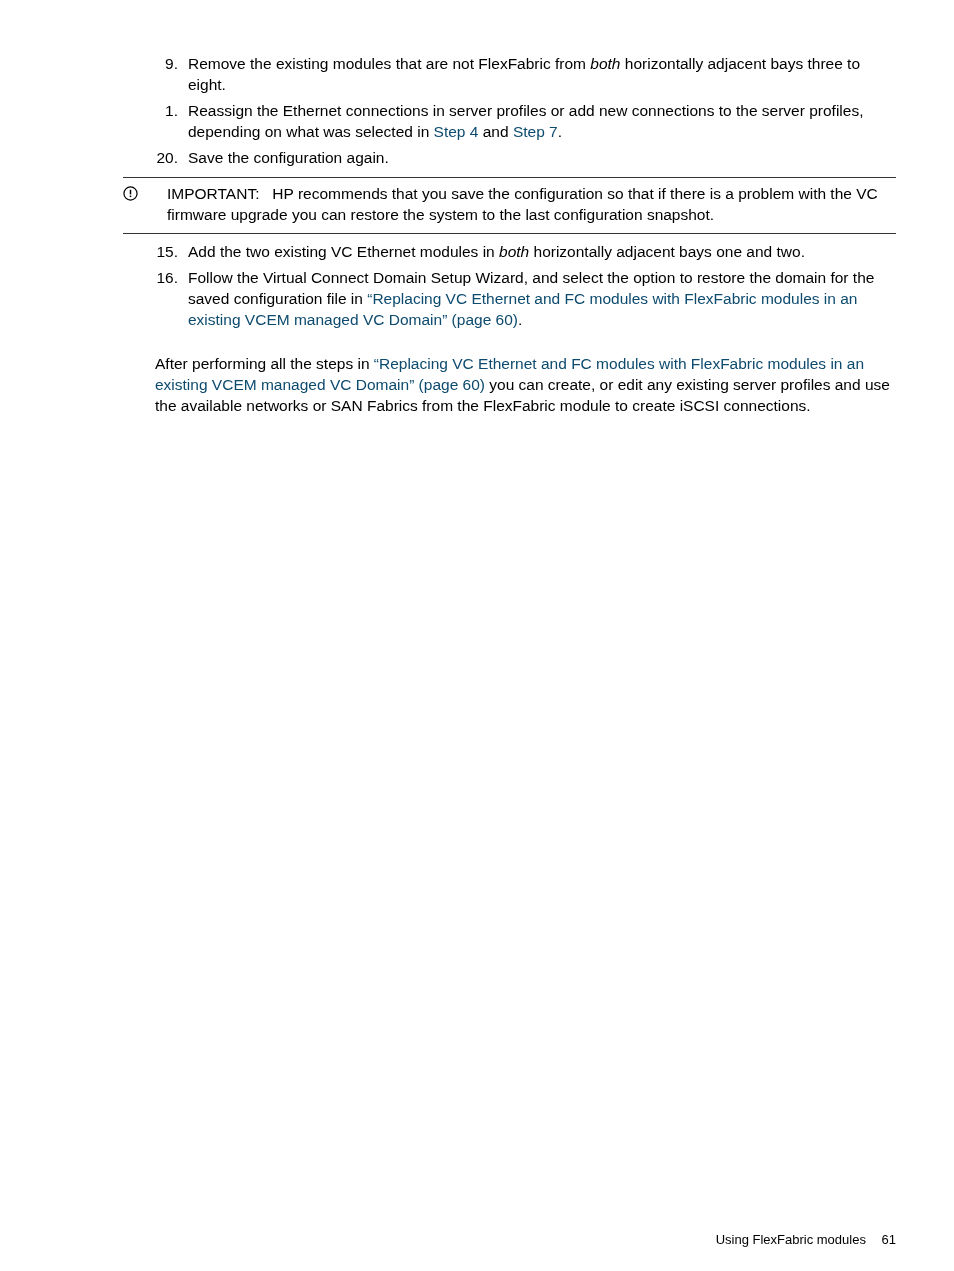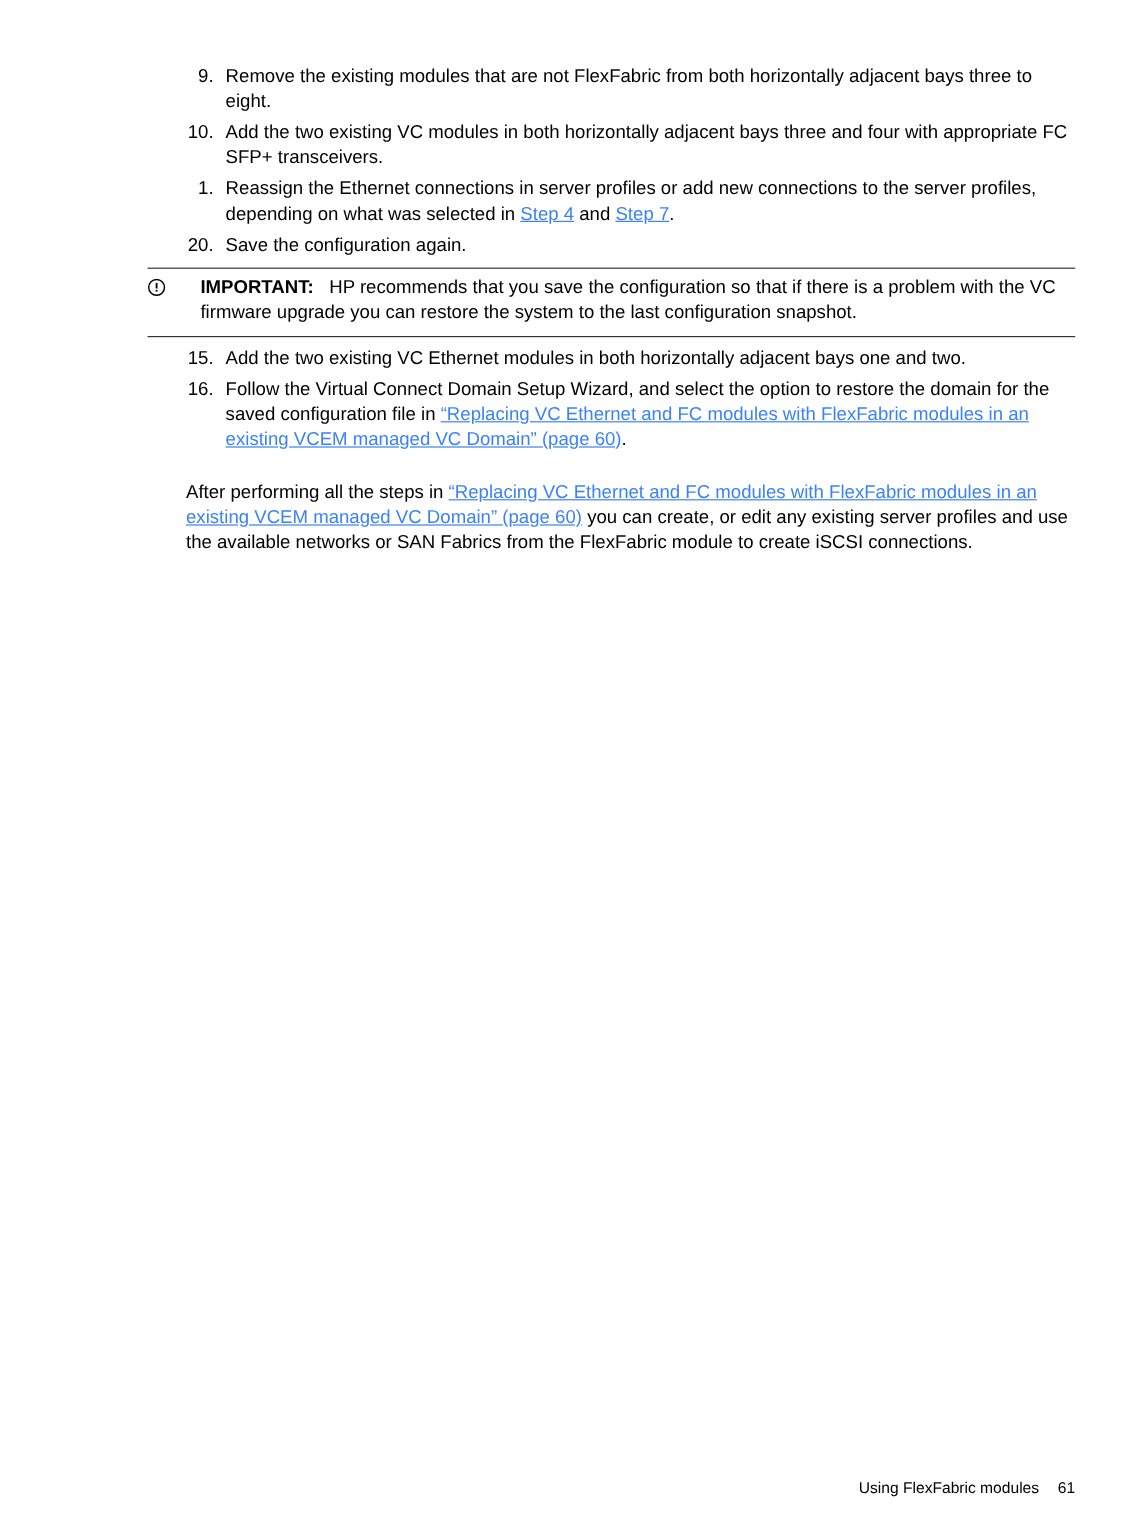--- a/index.html
+++ b/index.html
@@ -30,25 +30,25 @@
     .num {
       flex-shrink: 0;
       width: 33px;
       text-align: right;
       padding-right: 10px;
     }
     .li-body {
       flex: 1;
     }
     .italic {
+      font-style: italic;
       margin-top: 28px;
     }
     .link {
-      color: #3b82f6;
-      text-decoration: underline;
+      color: #0c4a6e;
     }
     .important-block {
       margin: 8px 0 8px -32px;
       border-top: 1px solid #333;
       border-bottom: 1px solid #333;
       padding: 6px 0 8px 0;
       display: flex;
       align-items: flex-start;
     }
     .important-icon {
@@ -60,21 +60,21 @@
       padding-top: 2px;
     }
     .important-icon svg {
       width: 15px;
       height: 15px;
     }
     .important-text {
       flex: 1;
     }
     .important-label {
-      font-weight: bold;
+      font-weight: normal;
       text-align: center;
     }
     .afterpara {
       margin-top: 23px;
       margin-left: 0;
     }
     .footer {
       position: absolute;
       bottom: 22px;
       right: 58px;
@@ -85,26 +85,20 @@
     }
   </style>
 </head>
 <body>
 
 <ol>
   <li>
     <span class="num">9.</span>
     <span class="li-body">
       <span>Remove the existing modules that are not FlexFabric from </span><span class="italic">both</span><span> horizontally adjacent bays three to eight.</span>
-    </span>
-  </li>
-  <li>
-    <span class="num">10.</span>
-    <span class="li-body">
-      <span>Add the two existing VC modules in </span><span class="italic">both</span><span> horizontally adjacent bays three and four with appropriate FC SFP+ transceivers.</span>
     </span>
   </li>
   <li>
     <span class="num">1.</span>
     <span class="li-body">
       <span>Reassign the Ethernet connections in server profiles or add new connections to the server profiles, depending on what was selected in </span><span class="link">Step 4</span><span> and </span><span class="link">Step 7</span><span>.</span>
     </span>
   </li>
   <li>
     <span class="num">20.</span>

